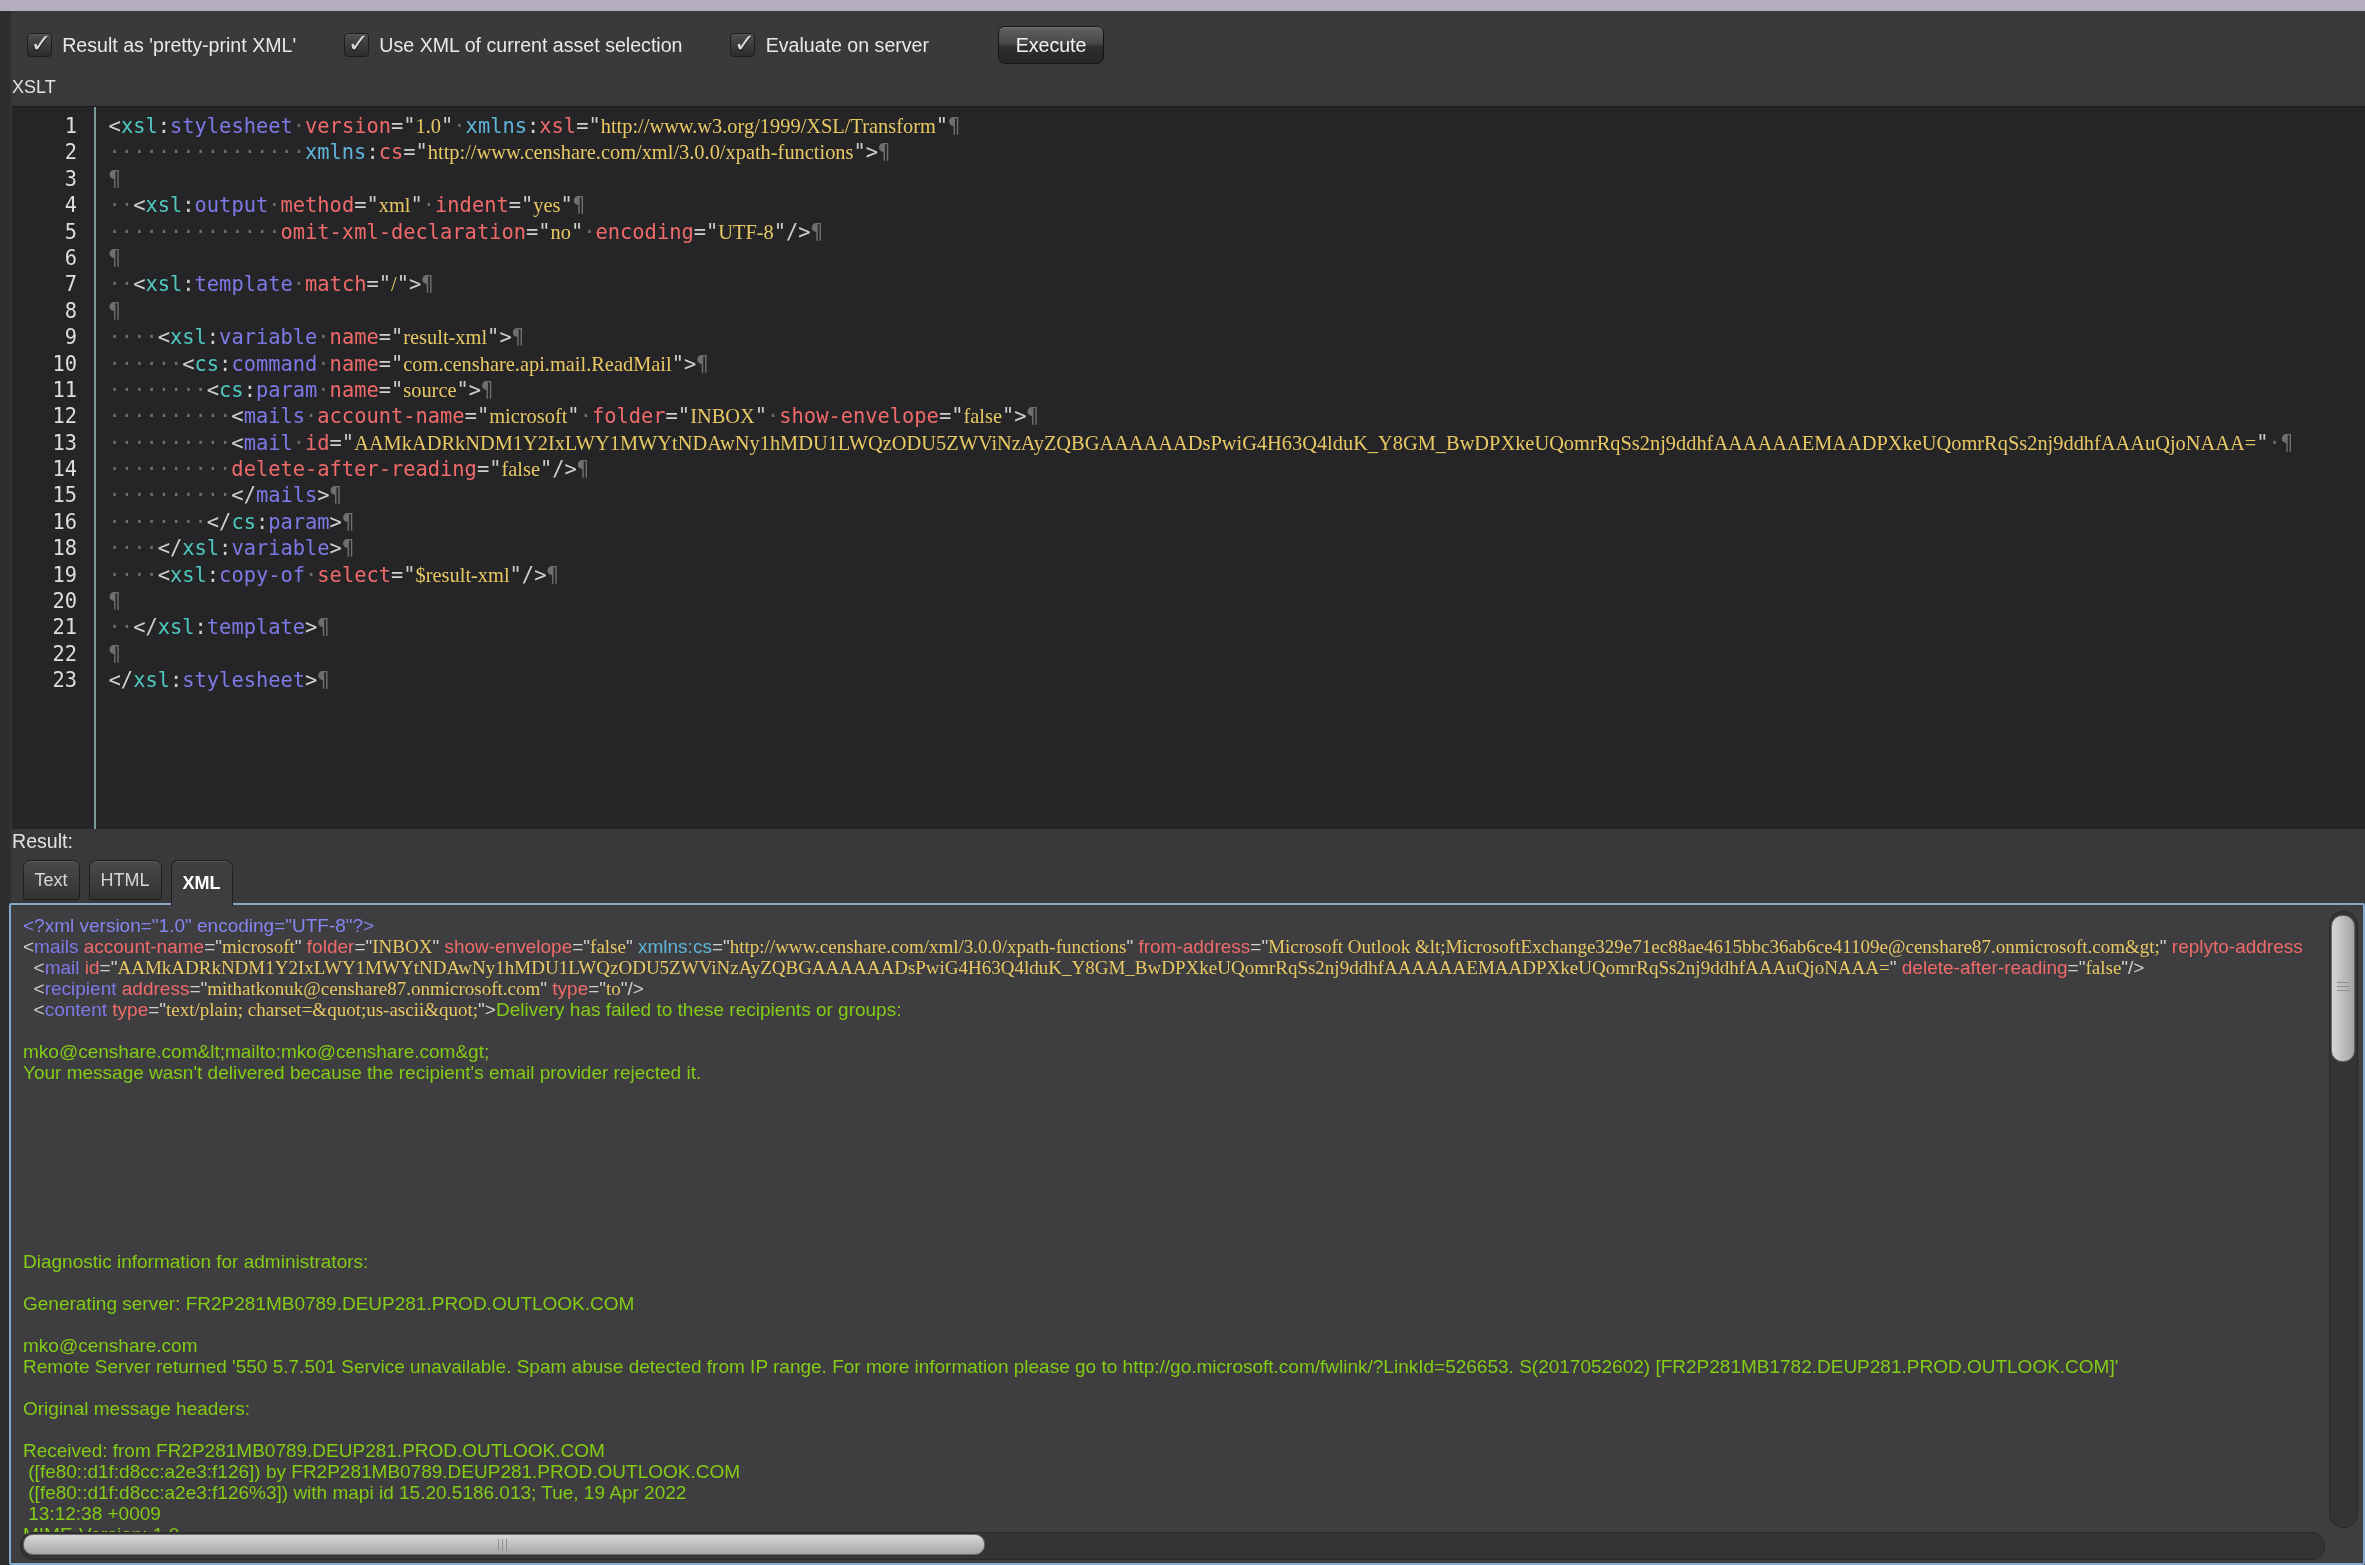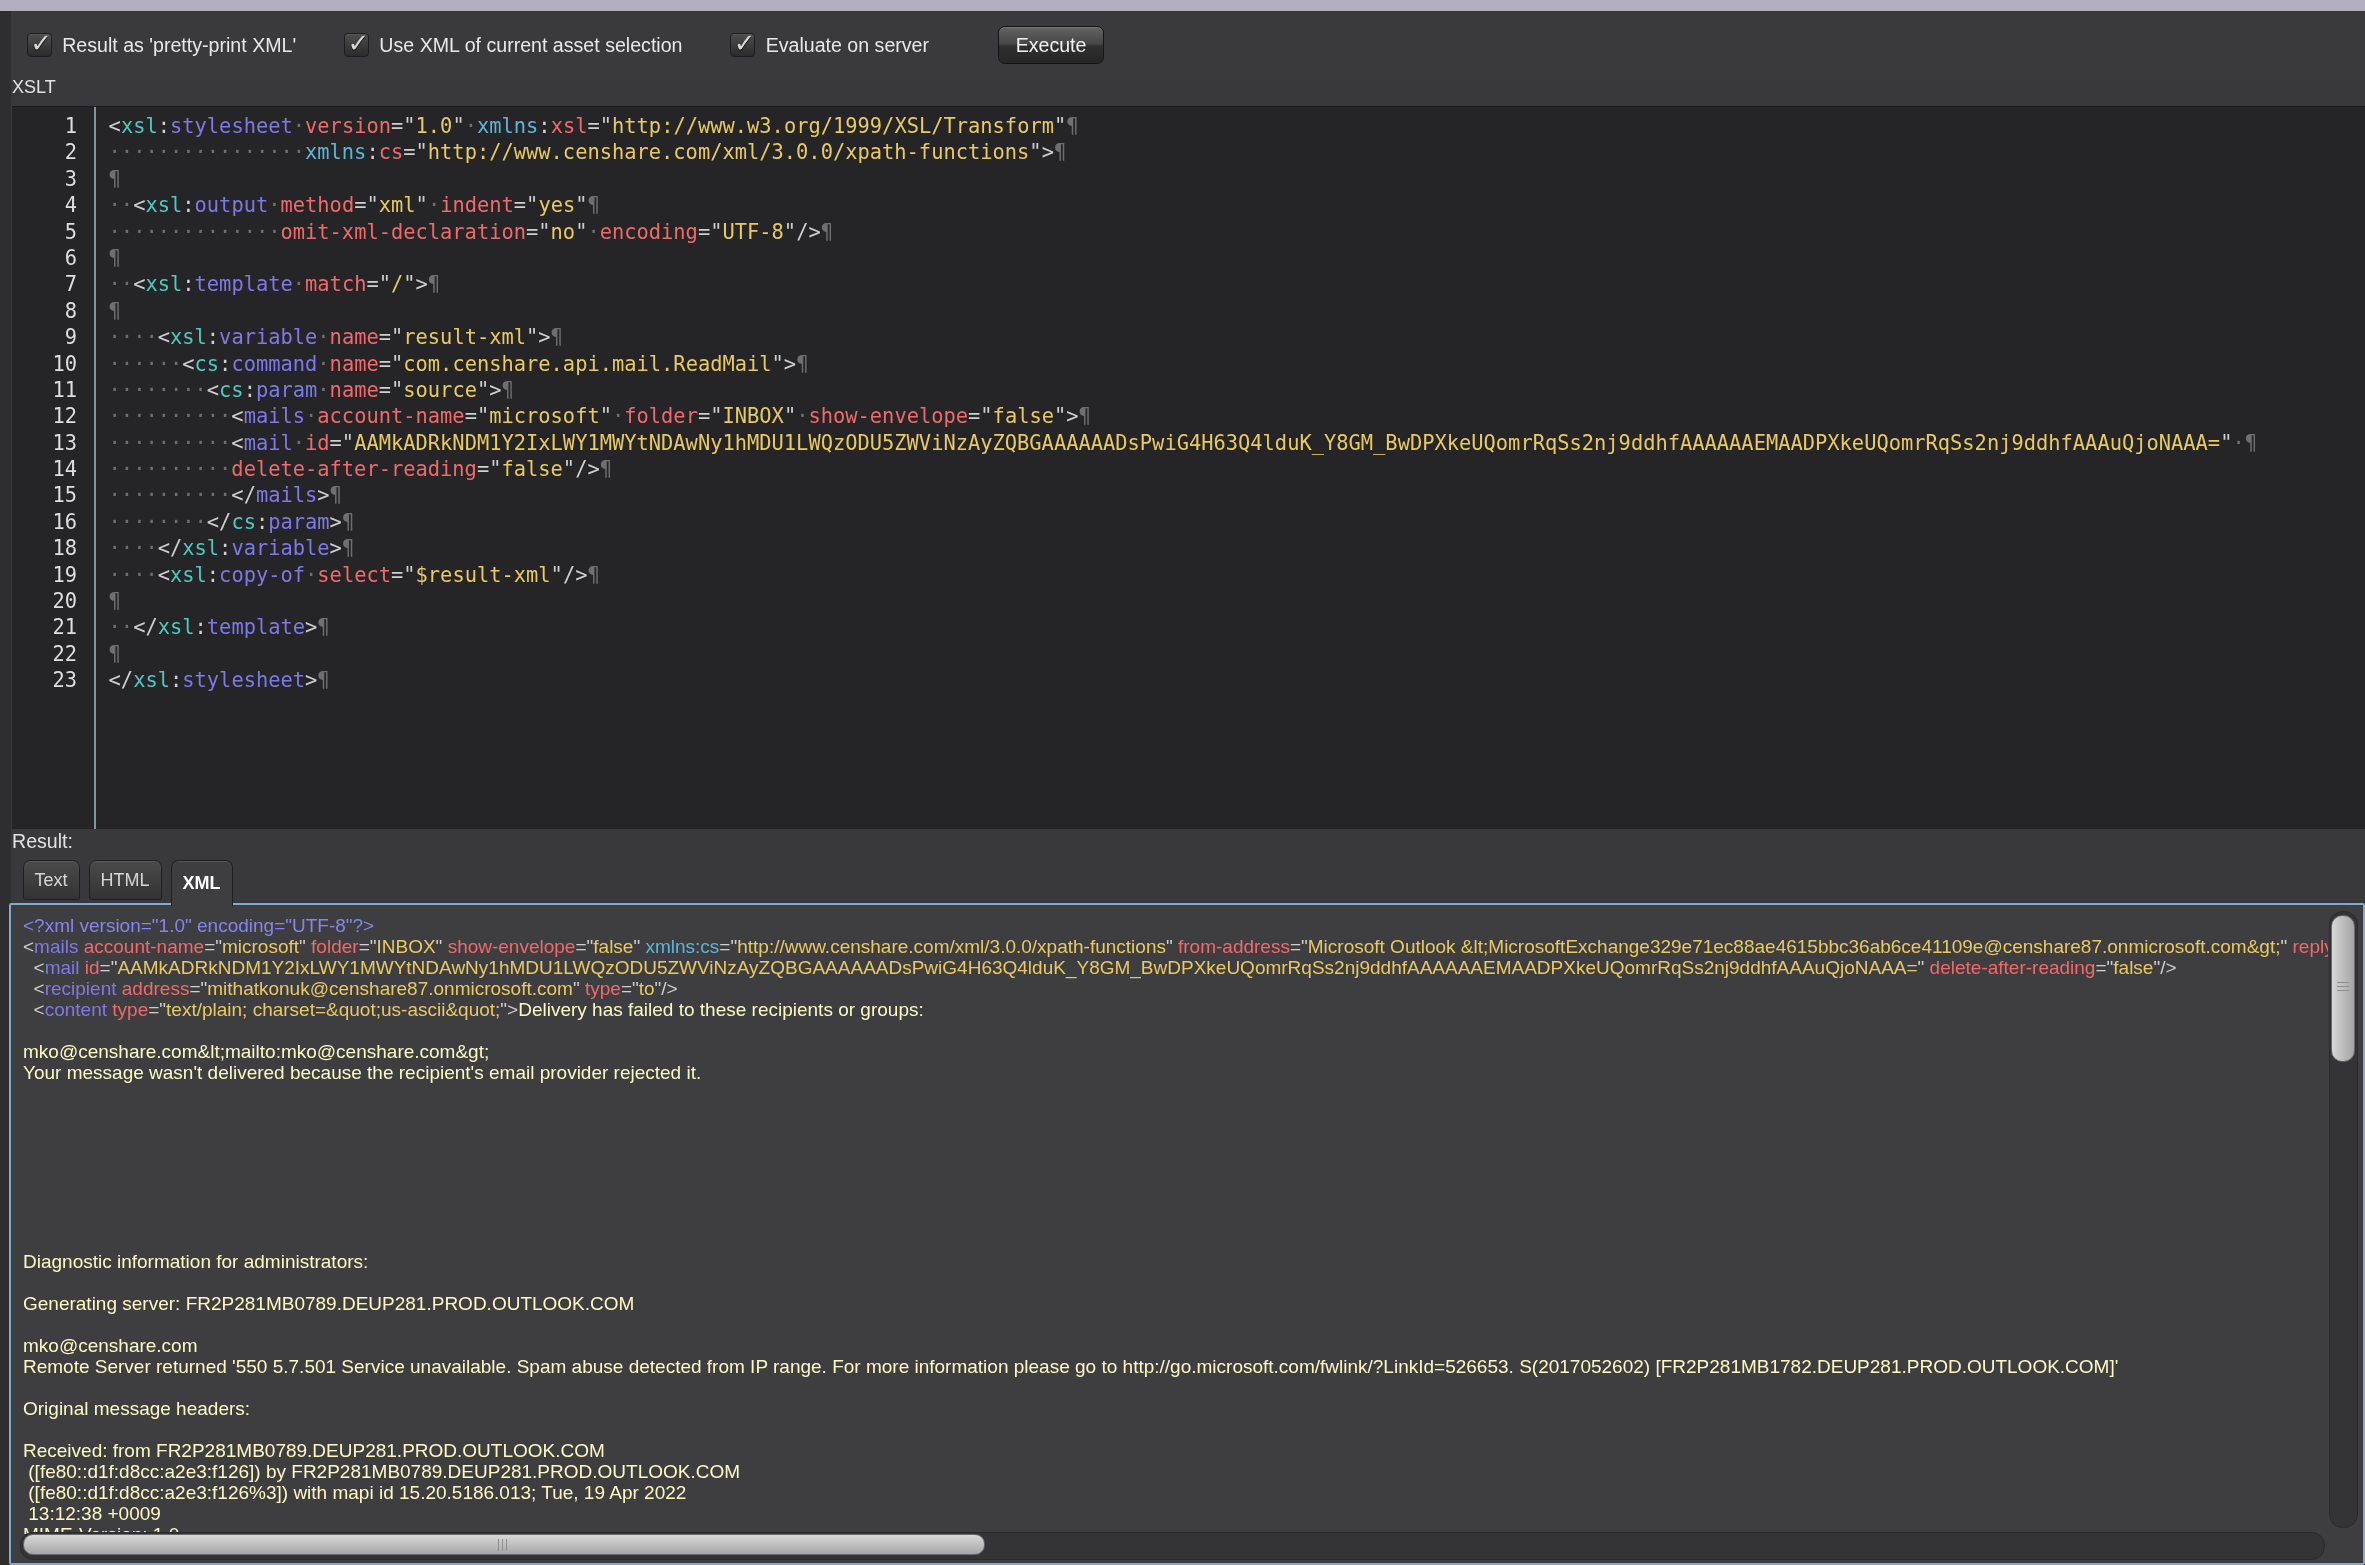--- a/index.html
+++ b/index.html
@@ -25,21 +25,21 @@
   
   .editor{position:absolute;left:12px;top:106px;right:0;height:722px;background:#252527;border-top:1.5px solid #1b1b1d;overflow:hidden;}
   .editor .sep{position:absolute;left:82px;top:0;bottom:0;width:2.3px;background:#7c9a9a;}
   .ed-lines{position:absolute;left:0;top:6px;right:0;}
   .ed-line{display:flex;height:26.4px;font-family:"DejaVu Sans Mono",monospace;font-size:20.4px;line-height:26.4px;}
   .ed-num{width:77px;padding-right:12px;box-sizing:border-box;text-align:right;color:#dedede;flex:0 0 auto;}
   .ed-code{margin-left:19.6px;white-space:pre;flex:0 0 auto;}
   
   .tk-w{color:#6f6f6f;} .tk-b{color:#cfcfcf;} .tk-q{color:#cfcfcf;}
   .tk-p{color:#4fc8c0;} .tk-n{color:#7d79e6;} .tk-a{color:#ef6a6a;}
-  .tk-v{color:#e9c964;} .tk-t{color:#fef9c3;} .tk-c{color:#5fb4d8;} .tk-d{color:#8585ef;}
+  .tk-v{color:#e9c964;font-family:Liberation Serif, serif;} .tk-t{color:#84cc16;} .tk-c{color:#5fb4d8;} .tk-d{color:#8585ef;}
   
   .tabs{position:absolute;left:22.6px;top:860px;height:45px;display:flex;align-items:flex-start;z-index:3;}
   .tab{height:38px;margin-right:9px;padding:0 11px;border:1.5px solid #1f1f1f;border-radius:7.5px 7.5px 2.3px 2.3px;
        background:linear-gradient(#4a4a4a,#333333);color:#d6d6d6;font-size:18px;
        display:flex;align-items:center;box-shadow:inset 0 0.8px 0 #5e5e5e;}
   .tab.active{height:45px;background:#3e3e40;color:#ffffff;font-weight:bold;border-bottom:none;border-radius:7.5px 7.5px 0 0;}
   
   .result-panel{position:absolute;left:9px;top:903px;right:1.5px;bottom:0;background:#3e3e40;
                 border:2.3px solid #84a9cc;border-radius:2.3px;z-index:1;}
   .rs-content{position:absolute;left:12px;top:9.8px;right:35px;bottom:29px;overflow:hidden;}

